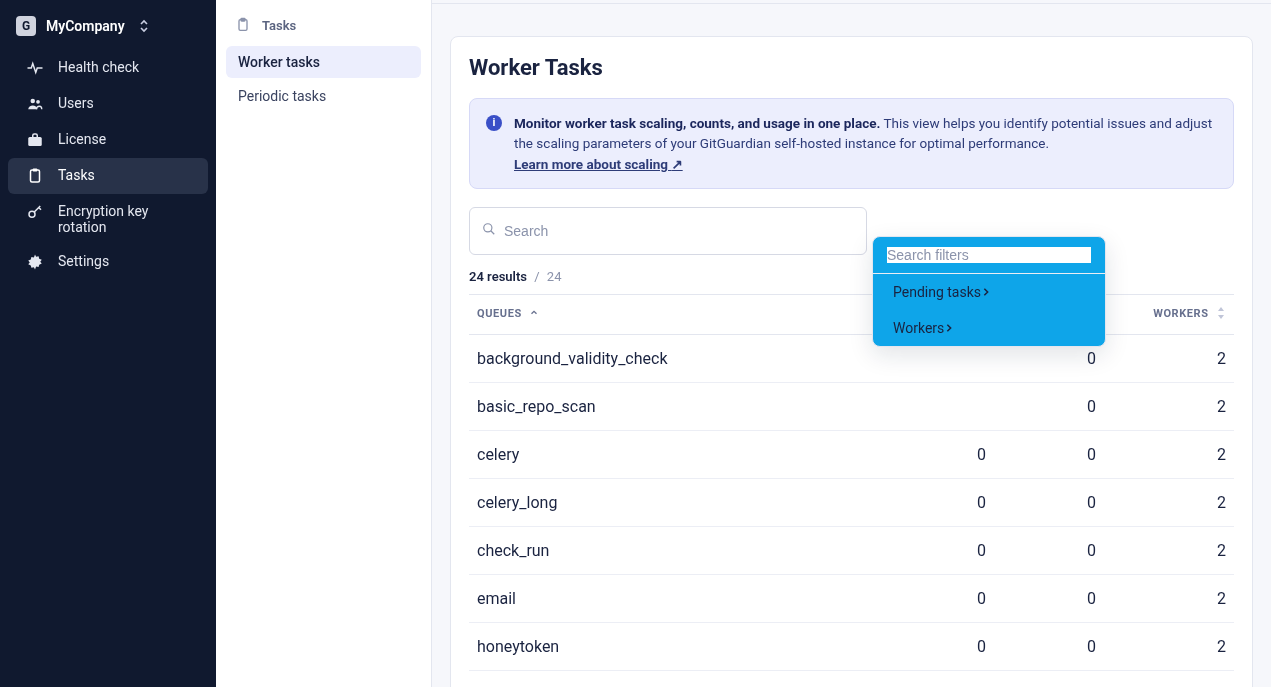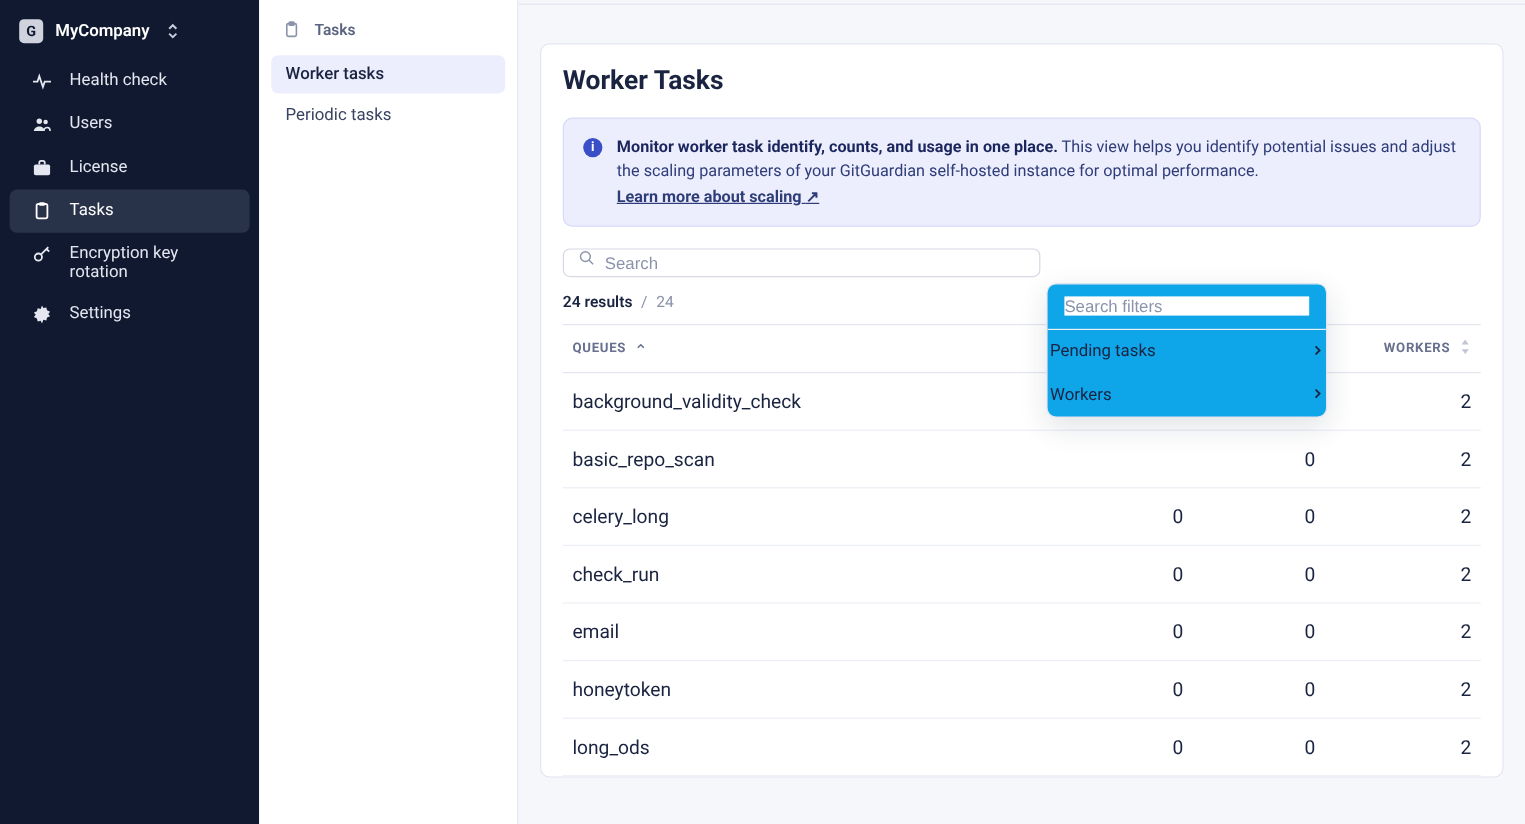--- a/index.html
+++ b/index.html
@@ -142,22 +142,23 @@
   .filters-row {
     display: flex;
     gap: 10px;
     margin-bottom: 14px;
   }
   .search-box {
     flex: 1;
     border: 1px solid #d6d9e4;
     border-radius: 6px;
     display: flex;
+    align-items: center;
     padding: 0 12px;
-    height: 24px;
+    height: 48px;
     max-width: 398px;
   }
   .search-box input {
     border: none;
     outline: none;
     width: 100%;
     font-size: 14px;
     background: transparent;
     color: #1a2340;
   }
@@ -226,24 +227,23 @@
   }
   .filter-search {
     padding: 10px 14px;
     border-bottom: 1px solid #eceef5;
   }
   .filter-search input {
     border: none; outline: none; width: 100%; font-size: 14px;
   }
   .filter-search input::placeholder { color: #8b93ab; }
   .filter-option {
-    padding: 10px 2px;
+    padding: 10px 20px;
     display: flex;
     align-items: center;
-    justify-content: space-between;
     font-size: 14px;
     color: #1a2340;
     cursor: pointer;
   }
   .chevron { color: #1a2340; }
 </style>
 </head>
 <body>
 
 <div class="sidebar">
@@ -336,21 +336,21 @@
 
 <div class="main">
   <div class="topbar"></div>
 
   <div class="card">
     <h1 class="page-title">Worker Tasks</h1>
 
     <div class="info-banner">
       <span class="info-icon">i</span>
       <div>
-        <b>Monitor worker task identify, counts, and usage in one place.</b><span> This view helps you identify potential issues and adjust the scaling parameters of your GitGuardian self-hosted instance for optimal performance. </span><br>
+        <b>Monitor worker task scaling, counts, and usage in one place.</b><span> This view helps you identify potential issues and adjust the scaling parameters of your GitGuardian self-hosted instance for optimal performance. </span><br>
         <a href="#"><span>Learn more about scaling</span> <span>↗</span></a>
       </div>
     </div>
 
     <div class="filters-row">
       <div class="search-box">
         <span style="margin-right:8px;color:#8b93ab">
           <svg width="14" height="14" viewBox="0 0 24 24" fill="none" stroke="#8b93ab" stroke-width="2">
               <circle cx="10" cy="10" r="7"></circle>
               <line x1="21" y1="21" x2="15" y2="15"></line>
@@ -405,20 +405,26 @@
             <td>0</td>
             <td>2</td>
           </tr>
           <tr>
             <td>basic_repo_scan</td>
             <td></td>
             <td>0</td>
             <td>2</td>
           </tr>
           <tr>
+            <td>celery</td>
+            <td>0</td>
+            <td>0</td>
+            <td>2</td>
+          </tr>
+          <tr>
             <td>celery_long</td>
             <td>0</td>
             <td>0</td>
             <td>2</td>
           </tr>
           <tr>
             <td>check_run</td>
             <td>0</td>
             <td>0</td>
             <td>2</td>

